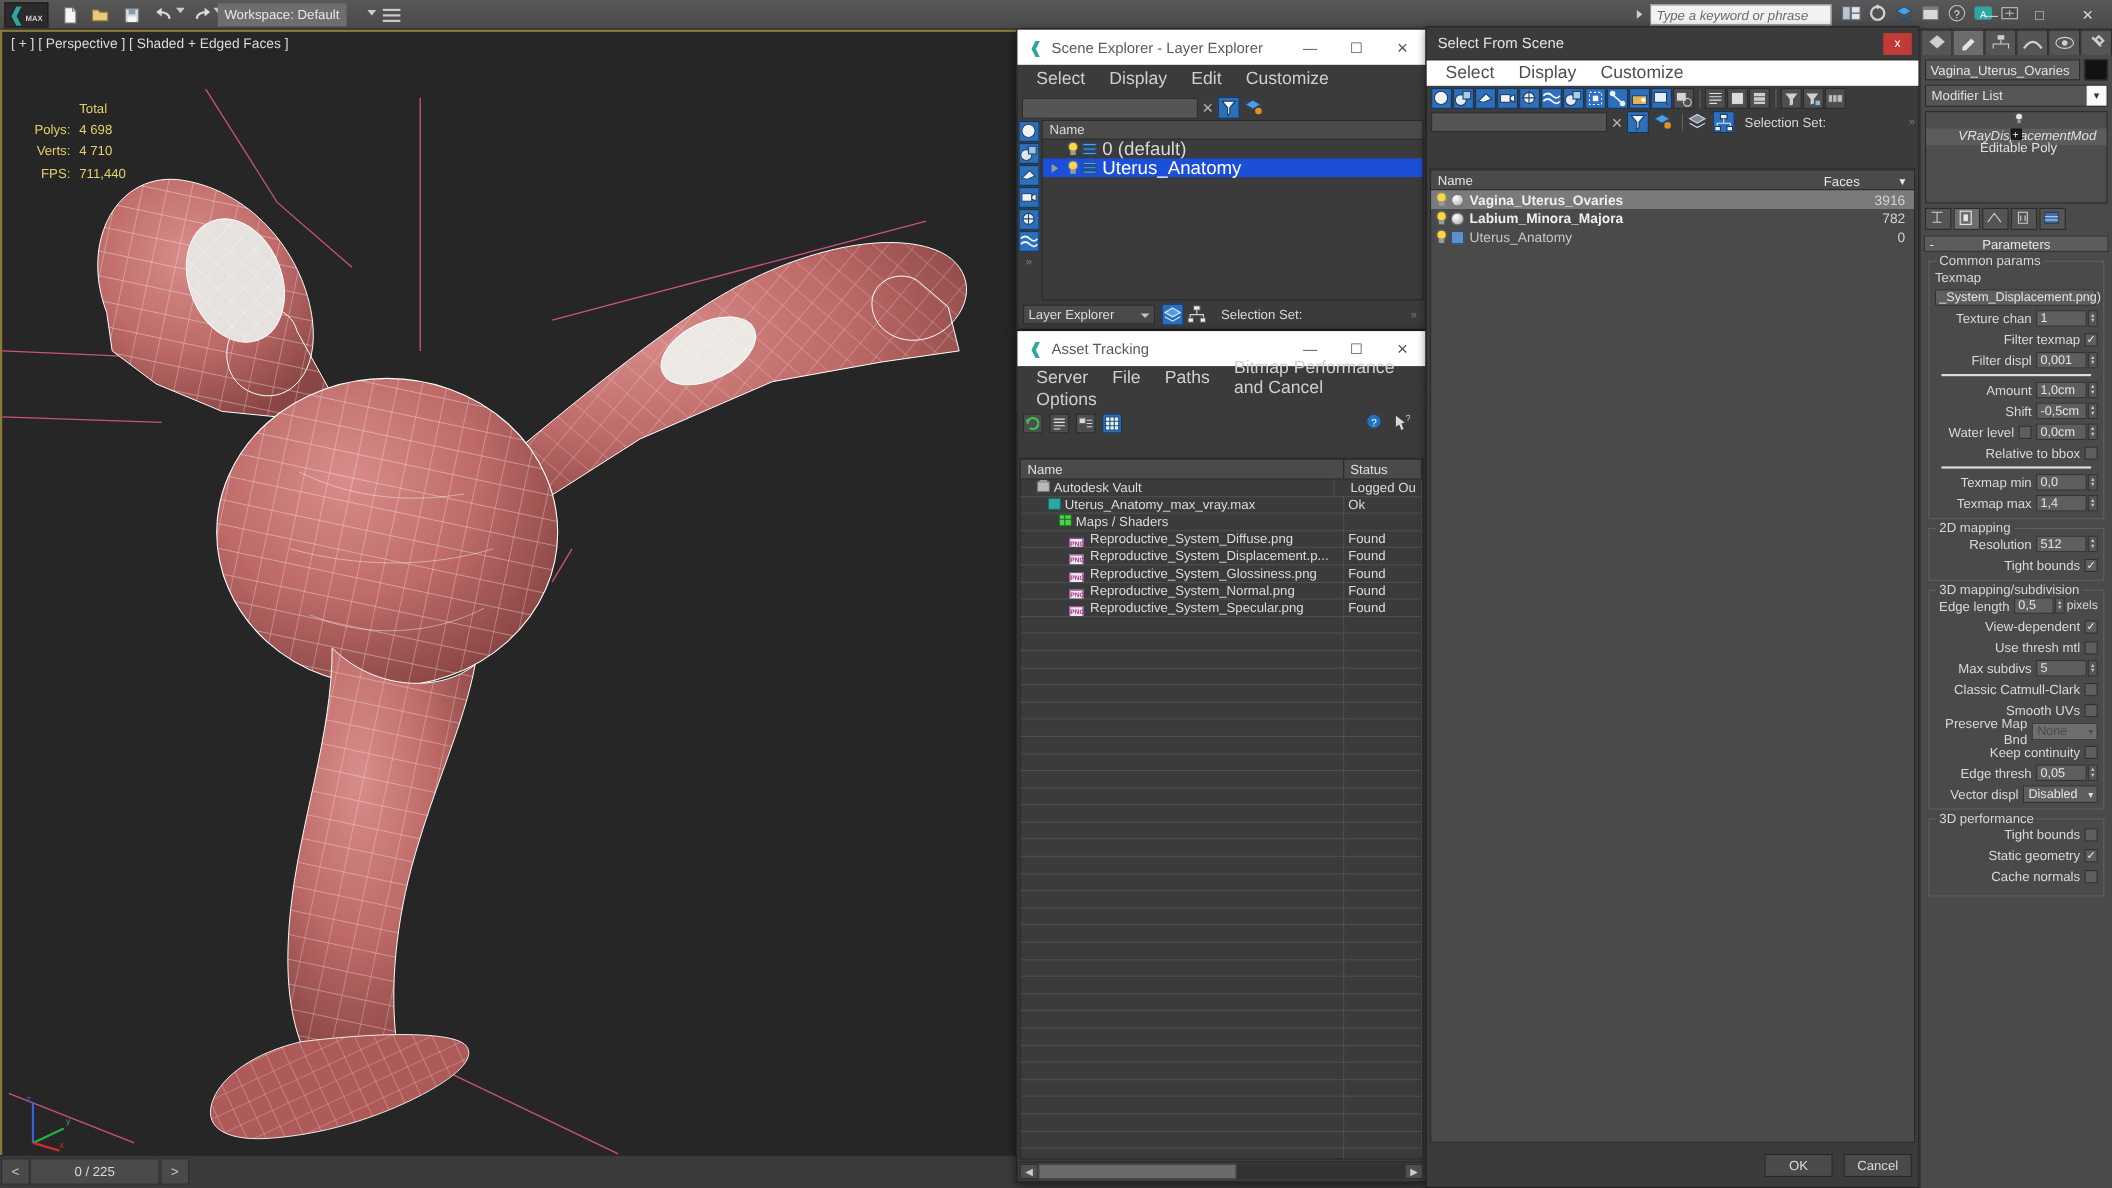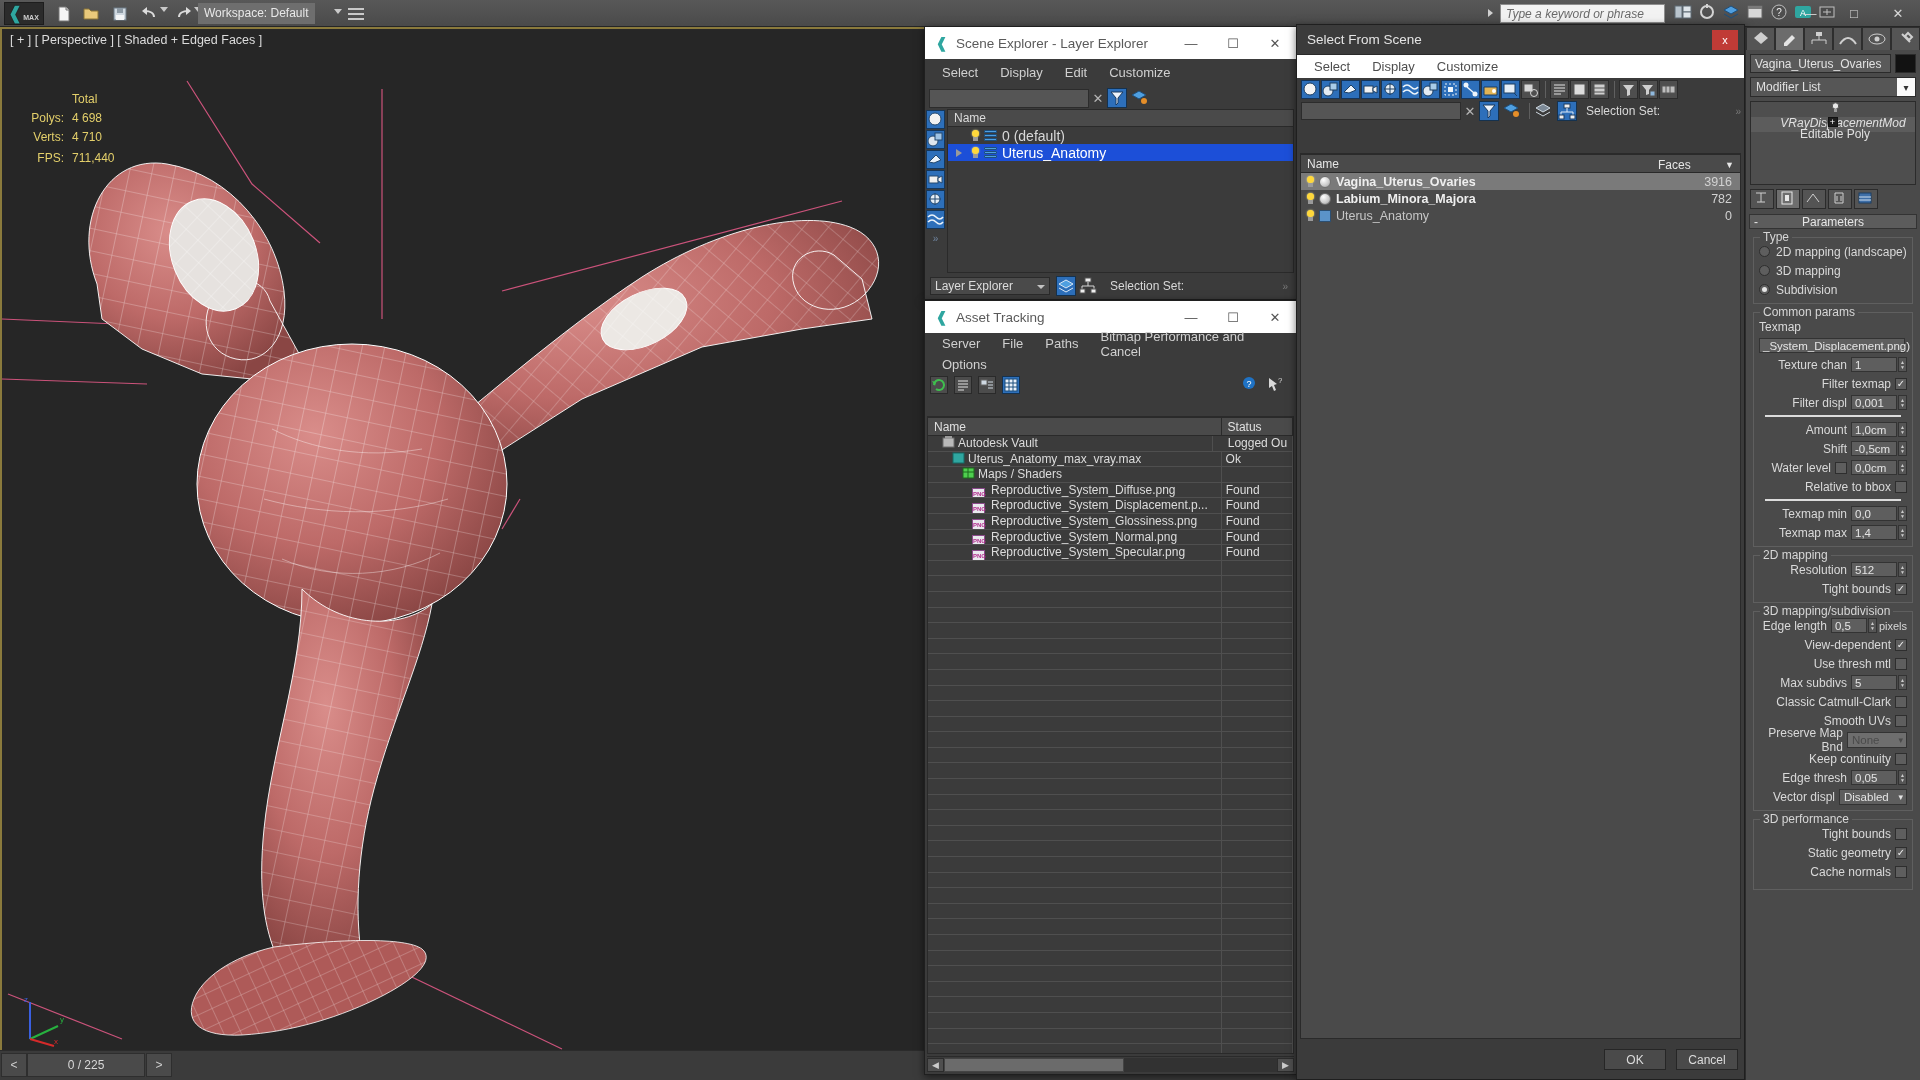--- a/index.html
+++ b/index.html
@@ -63,35 +63,35 @@
   .win { position:absolute; background:#3b3b3b; border:1px solid #1f1f1f;
     box-shadow:0 2px 8px rgba(0,0,0,.55); }
   .win-title { height:32px; background:#ffffff; color:#5a5a5a; font-size:13.5px;
     display:flex; align-items:center; padding-left:8px; }
   .win-title .ico { width:17px;height:17px;margin-right:6px; color:#2fa6a0; font-weight:bold;
     font-size:14px; line-height:17px; text-align:center;}
   .win-ctrls { margin-left:auto; display:flex; height:100%; }
   .win-ctrls div { width:42px; display:flex; align-items:center; justify-content:center;
     color:#555; font-size:13px; }
   .menu-row { height:26px; background:#3b3b3b; display:flex; align-items:center;
-    padding-left:6px; font-size:13px; color:#d0d0d0; }
+    padding-left:6px; font-size:16px; color:#d0d0d0; }
   .menu-row span { padding:0 11px; }
 
   
   .se-searchrow { height:26px; display:flex; align-items:center; padding:0 4px; }
   .se-input { width:160px; height:19px; background:#555; border:1px solid #2c2c2c; }
   .se-x { width:18px; text-align:center; color:#b4b4b4; font-size:13px; }
   .tbico { width:20px; height:20px; background:#2d6fba; border:1px solid #15324f;
     margin-right:3px; position:relative; }
   .tbico.plain { background:transparent; border:none; }
   .leftrail { position:absolute; left:0; top:0; width:21px; }
   .railbtn { width:19px; height:19px; margin:1px; background:#2d6fba; border:1px solid #16375a; }
   .tree-head { height:17px; background:#4a4a4a; border-bottom:1px solid #2a2a2a;
     font-size:12px; padding:1px 0 0 6px; color:#dcdcdc; }
-  .tree-row { height:17px; display:flex; align-items:center; font-size:14px; padding-left:22px;}
+  .tree-row { height:17px; display:flex; align-items:center; font-size:17px; padding-left:22px;}
   .tree-row.sel { background:#1c4fd8; color:#fff; }
   .bulb { width:11px;height:12px; margin-right:3px; position:relative; }
   .bulb::before{content:""; position:absolute; left:2px; top:0; width:7px;height:7px;border-radius:50%;
     background:#ffd83b; box-shadow:0 0 2px #ffef9c;}
   .bulb::after{content:""; position:absolute; left:3px; top:7px; width:5px;height:4px;background:#9a9a9a;}
   .layerico { width:13px;height:11px; margin-right:5px; position:relative;}
   .layerico i{position:absolute;left:0;width:13px;height:3px;background:#4f9fe0;border:1px solid #1d4f7d;border-radius:1px;}
   .disclose { position:absolute; left:8px; width:0;height:0;
     border-top:4px solid transparent;border-bottom:4px solid transparent;border-left:6px solid #9a9a9a;}
   .se-foot { height:22px; display:flex; align-items:center; padding:0 3px; font-size:12px; }
@@ -1050,35 +1050,20 @@
           <path d="M4 7h12M4 10h12" stroke="#cfe0f0"></path>
         </svg></div>
   </div>
 
   <div class="rollup">
     <div class="rollup-hdr">
       <span class="mn">-</span>
       <span>Parameters</span>
     </div>
 
-    <div class="group">
-      <span class="gl">Type</span>
-      <div class="prow">
-        <span class="radio"></span>
-        <span>2D mapping (landscape)</span>
-      </div>
-      <div class="prow">
-        <span class="radio"></span>
-        <span>3D mapping</span>
-      </div>
-      <div class="prow" style="margin-bottom:0">
-        <span class="radio on"></span>
-        <span>Subdivision</span>
-      </div>
-    </div>
 
     <div class="group">
       <span class="gl">Common params</span>
       <div class="prow">
         <span>Texmap</span>
       </div>
       <div class="prow">
         <div class="pfield wide" style="width:146px">_System_Displacement.png)</div>
       </div>
       <div class="prow">

